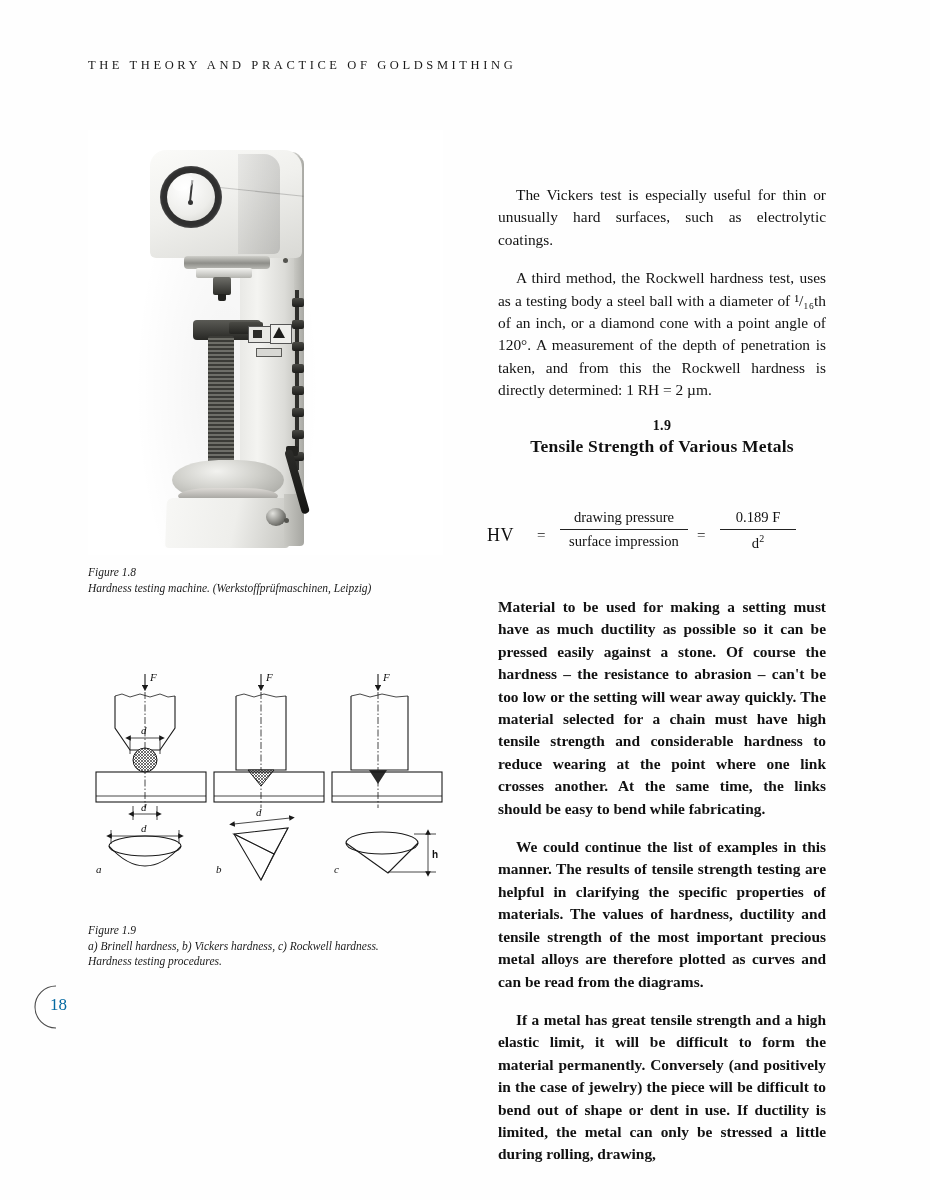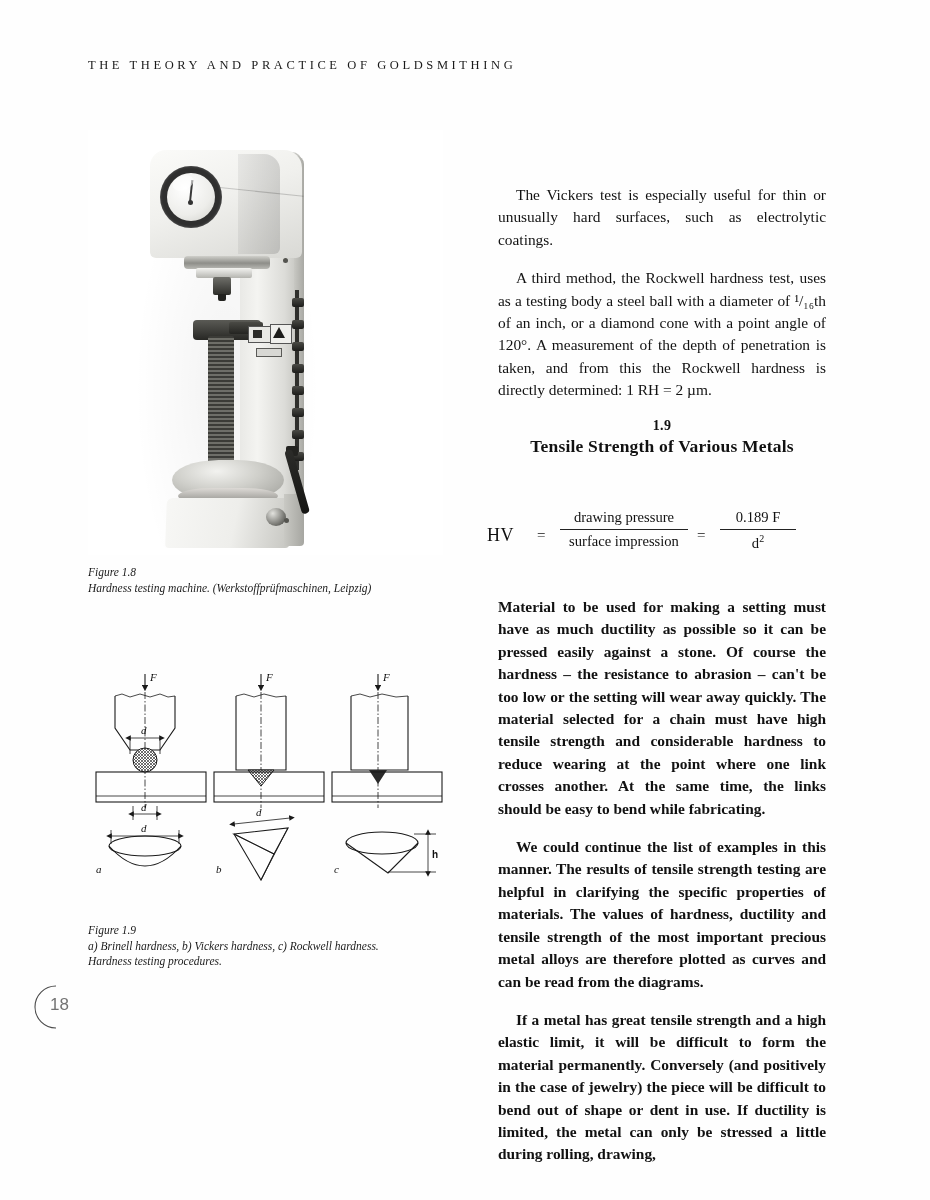--- a/index.html
+++ b/index.html
@@ -84,23 +84,23 @@
     position: absolute;
     left: 24px;
     top: 982px;
     width: 62px;
     height: 50px;
   }
   .folio-num {
     position: absolute;
     left: 26px;
     top: 13px;
-    font-family: Liberation Sans, sans-serif;
+    font-family: Liberation Serif, serif;
     font-size: 17px;
-    color: #737373;
+    color: #0369a1;
   }
 
   
   .right-col {
     position: absolute;
     left: 482px;
     top: 168px;
     width: 360px;
   }
 

